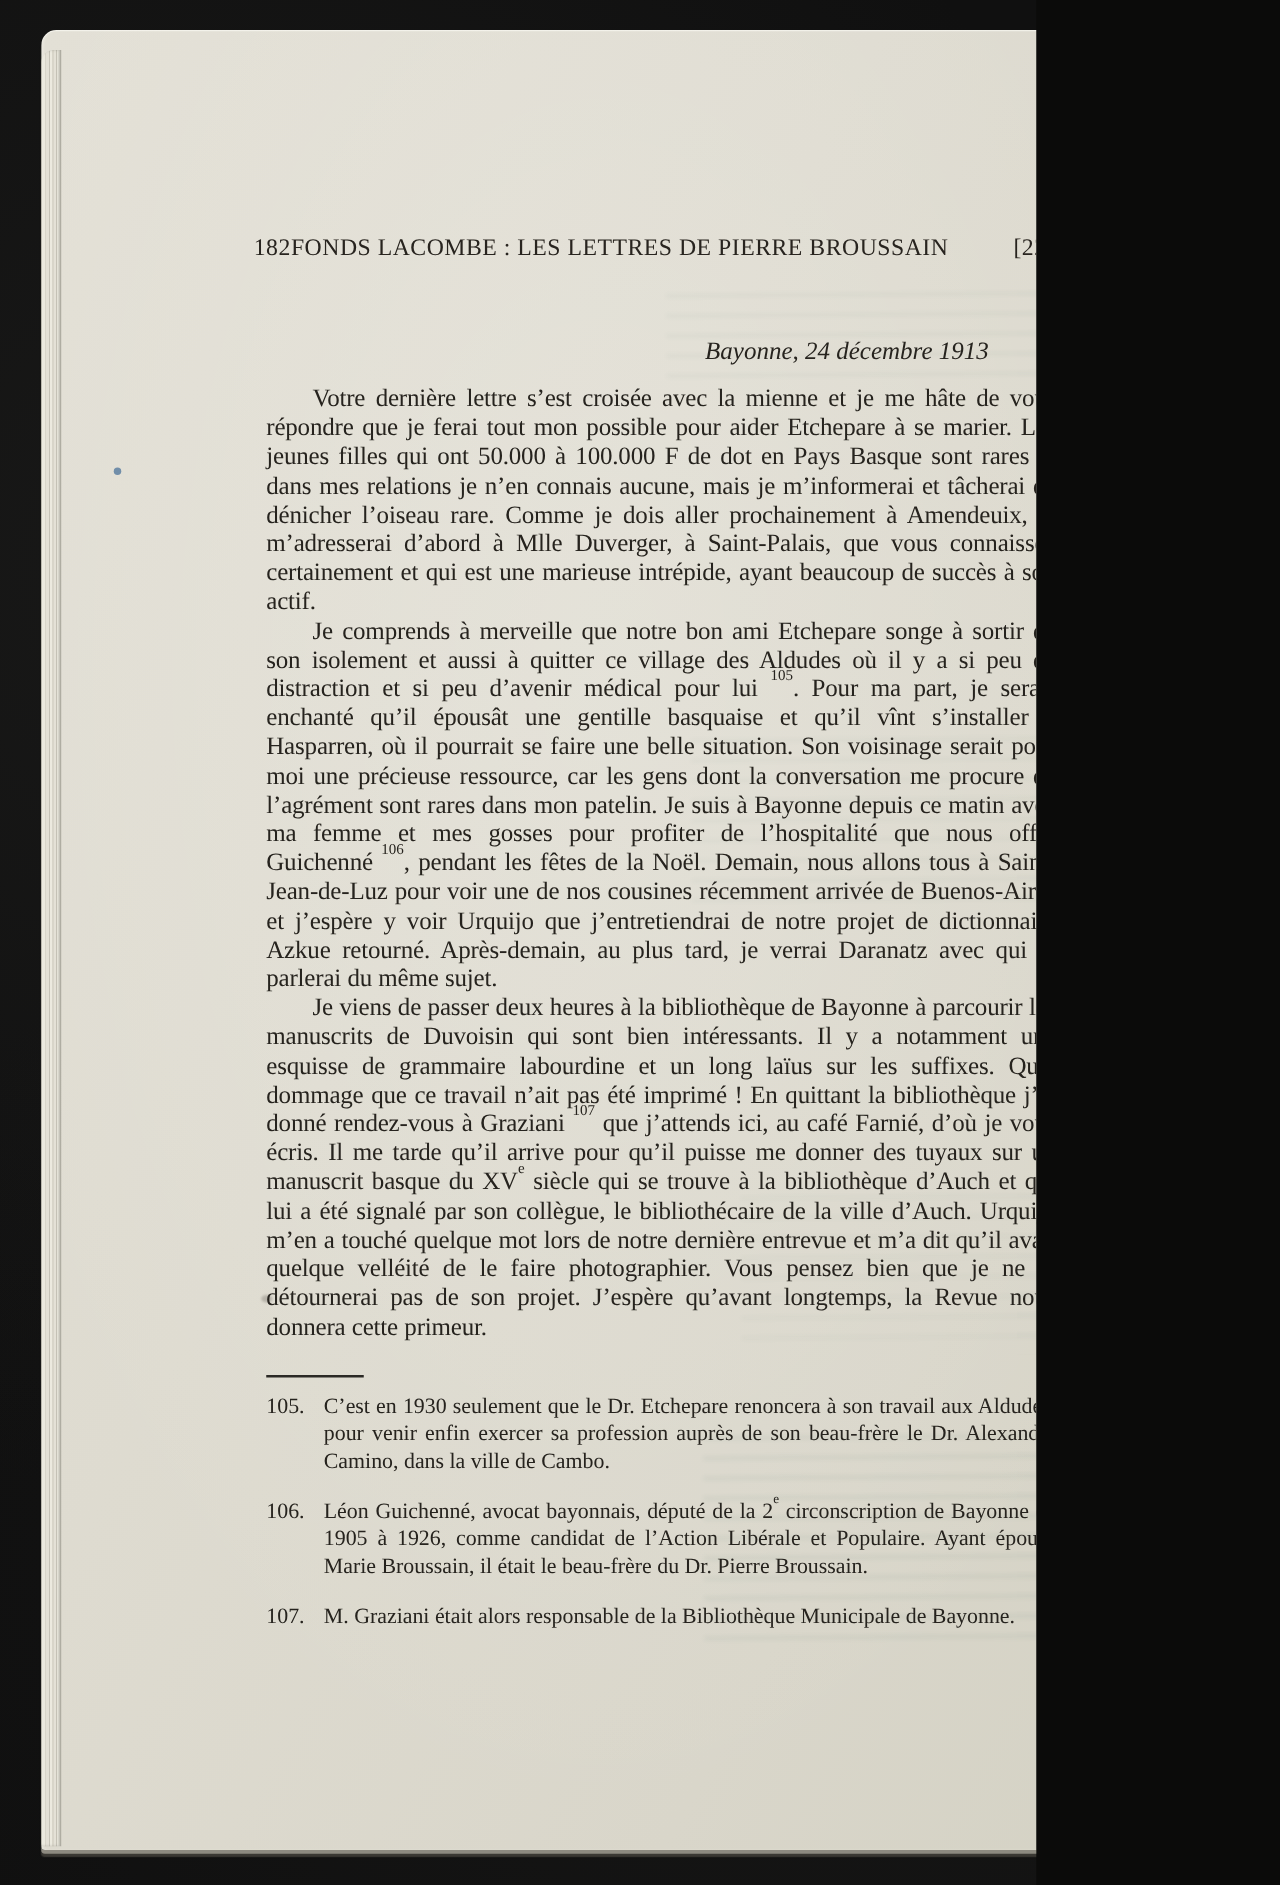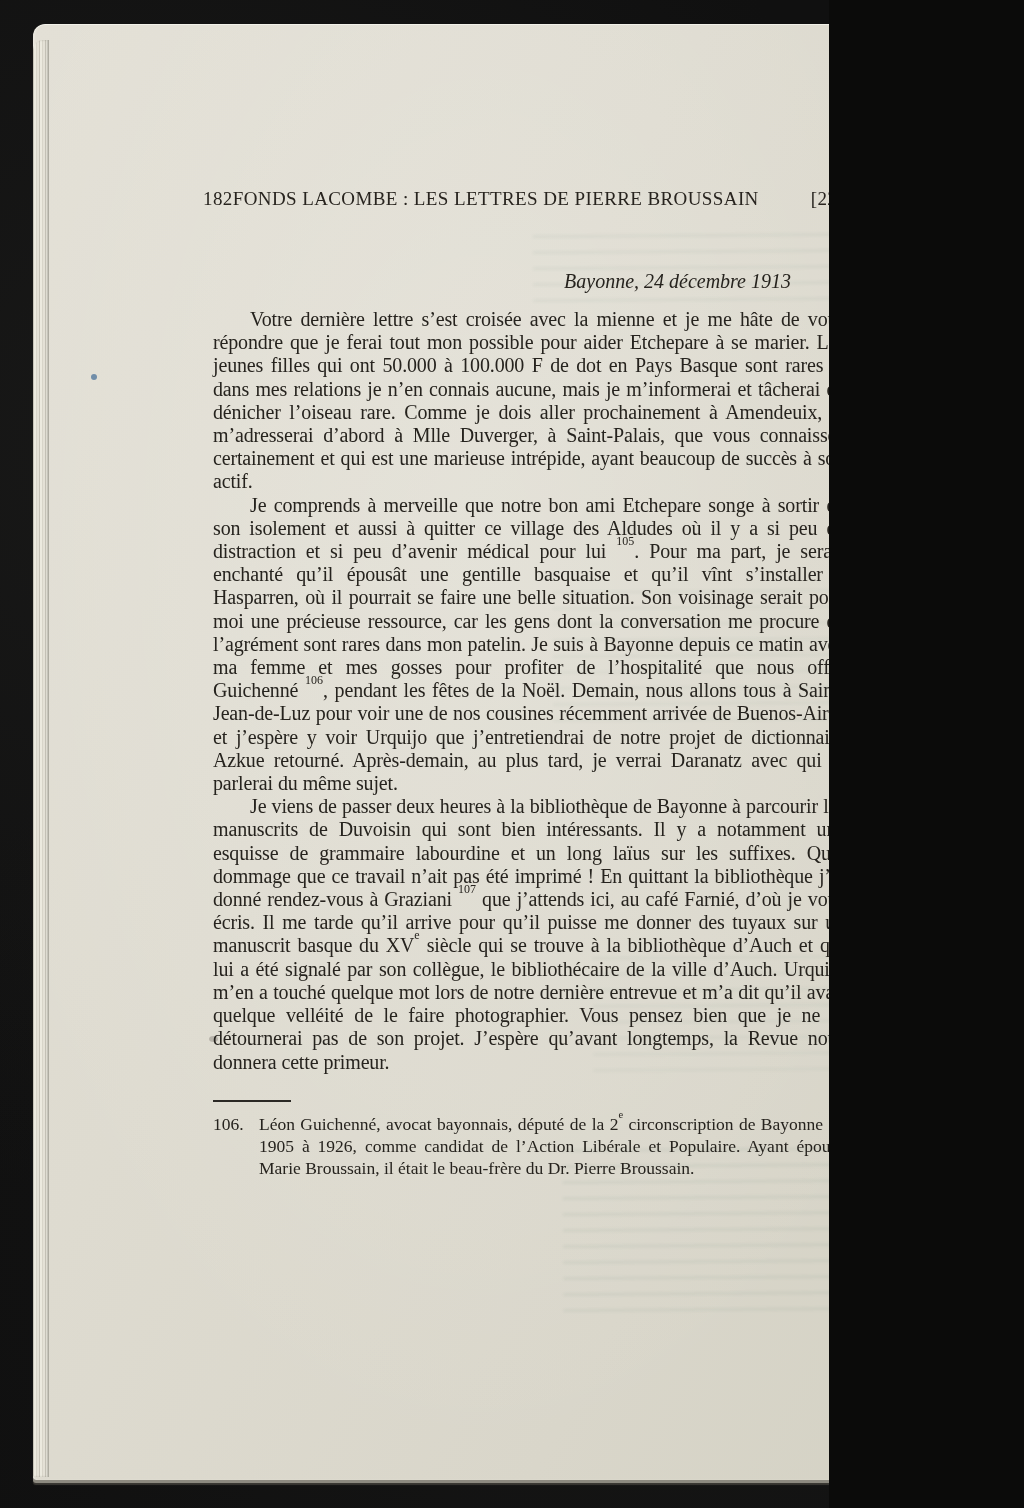--- a/index.html
+++ b/index.html
@@ -117,20 +117,28 @@
           <p class="para">Votre dernière lettre s’est croisée avec la mienne et je me hâte de vous répondre que je ferai tout mon possible pour aider Etchepare à se marier. Les jeunes filles qui ont 50.000 à 100.000 F de dot en Pays Basque sont rares et dans mes relations je n’en connais aucune, mais je m’informerai et tâcherai de dénicher l’oiseau rare. Comme je dois aller prochainement à Amendeuix, je m’adresserai d’abord à Mlle Duverger, à Saint-Palais, que vous connaissez certainement et qui est une marieuse intrépide, ayant beaucoup de succès à son actif.</p>
           <p class="para">Je comprends à merveille que notre bon ami Etchepare songe à sortir de son isolement et aussi à quitter ce village des Aldudes où il y a si peu de distraction et si peu d’avenir médical pour lui <sup class="fnref">105</sup>. Pour ma part, je serais enchanté qu’il épousât une gentille basquaise et qu’il vînt s’installer à Hasparren, où il pourrait se faire une belle situation. Son voisinage serait pour moi une précieuse ressource, car les gens dont la conversation me procure de l’agrément sont rares dans mon patelin. Je suis à Bayonne depuis ce matin avec ma femme et mes gosses pour profiter de l’hospitalité que nous offre Guichenné <sup class="fnref">106</sup>, pendant les fêtes de la Noël. Demain, nous allons tous à Saint-Jean-de-Luz pour voir une de nos cousines récemment arrivée de Buenos-Aires et j’espère y voir Urquijo que j’entretiendrai de notre projet de dictionnaire Azkue retourné. Après-demain, au plus tard, je verrai Daranatz avec qui je parlerai du même sujet.</p>
           <p class="para">Je viens de passer deux heures à la bibliothèque de Bayonne à parcourir les manuscrits de Duvoisin qui sont bien intéressants. Il y a notamment une esquisse de grammaire labourdine et un long laïus sur les suffixes. Quel dommage que ce travail n’ait pas été imprimé ! En quittant la bibliothèque j’ai donné rendez-vous à Graziani <sup class="fnref">107</sup> que j’attends ici, au café Farnié, d’où je vous écris. Il me tarde qu’il arrive pour qu’il puisse me donner des tuyaux sur un manuscrit basque du XV<sup class="fnref">e</sup> siècle qui se trouve à la bibliothèque d’Auch et qui lui a été signalé par son collègue, le bibliothécaire de la ville d’Auch. Urquijo m’en a touché quelque mot lors de notre dernière entrevue et m’a dit qu’il avait quelque velléité de le faire photographier. Vous pensez bien que je ne le détournerai pas de son projet. J’espère qu’avant longtemps, la Revue nous donnera cette primeur.</p>
         </div>
     </section>
 
     <section class="footnotes">
       <div class="fn-rule"></div>
       <div class="fn-list" id="fn-list">
           <div class="footnote">
+            <span class="fn-num">105.</span>
+            <span class="fn-text">C’est en 1930 seulement que le Dr. Etchepare renoncera à son travail aux Aldudes, pour venir enfin exercer sa profession auprès de son beau-frère le Dr. Alexandre Camino, dans la ville de Cambo.</span>
+          </div>
+          <div class="footnote">
             <span class="fn-num">106.</span>
             <span class="fn-text">Léon Guichenné, avocat bayonnais, député de la 2<sup class="fnref">e</sup> circonscription de Bayonne de 1905 à 1926, comme candidat de l’Action Libérale et Populaire. Ayant épousé Marie Broussain, il était le beau-frère du Dr. Pierre Broussain.</span>
+          </div>
+          <div class="footnote">
+            <span class="fn-num">107.</span>
+            <span class="fn-text">M. Graziani était alors responsable de la Bibliothèque Municipale de Bayonne.</span>
           </div>
         </div>
     </section>
 
   </div>
 </div>
 
 </body></html>

